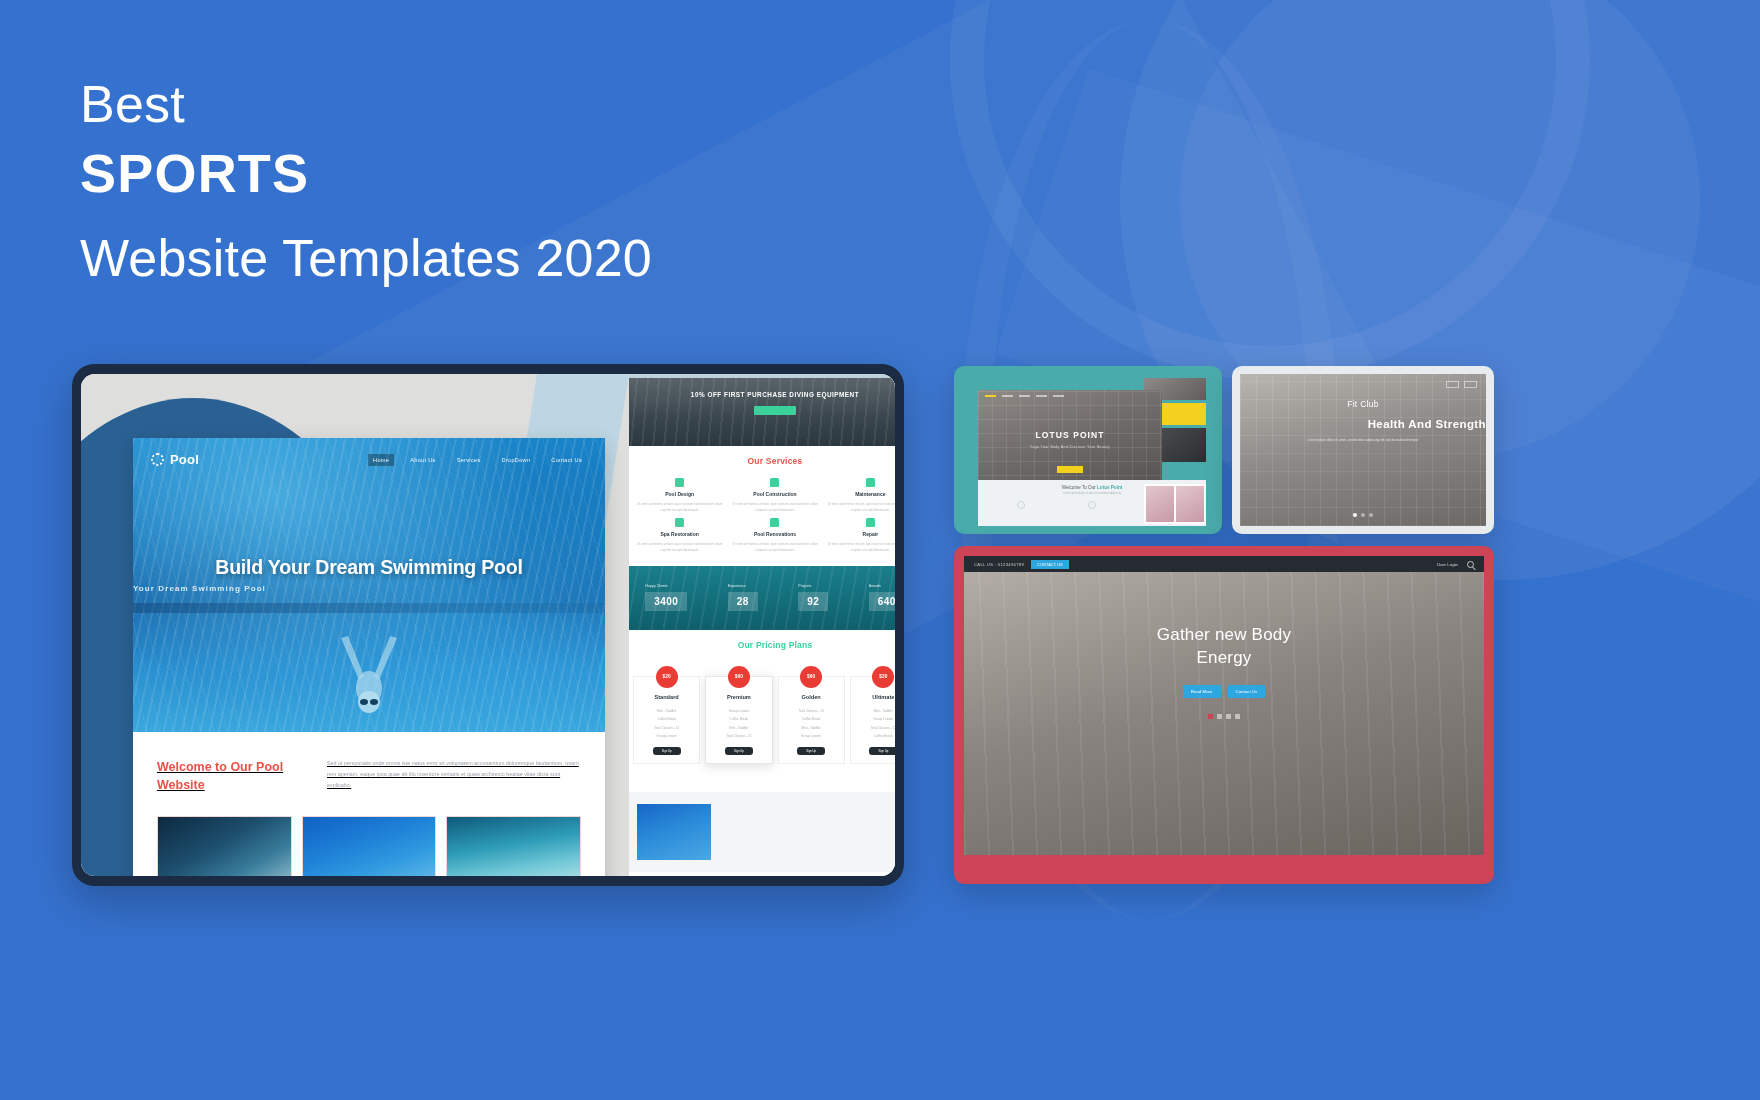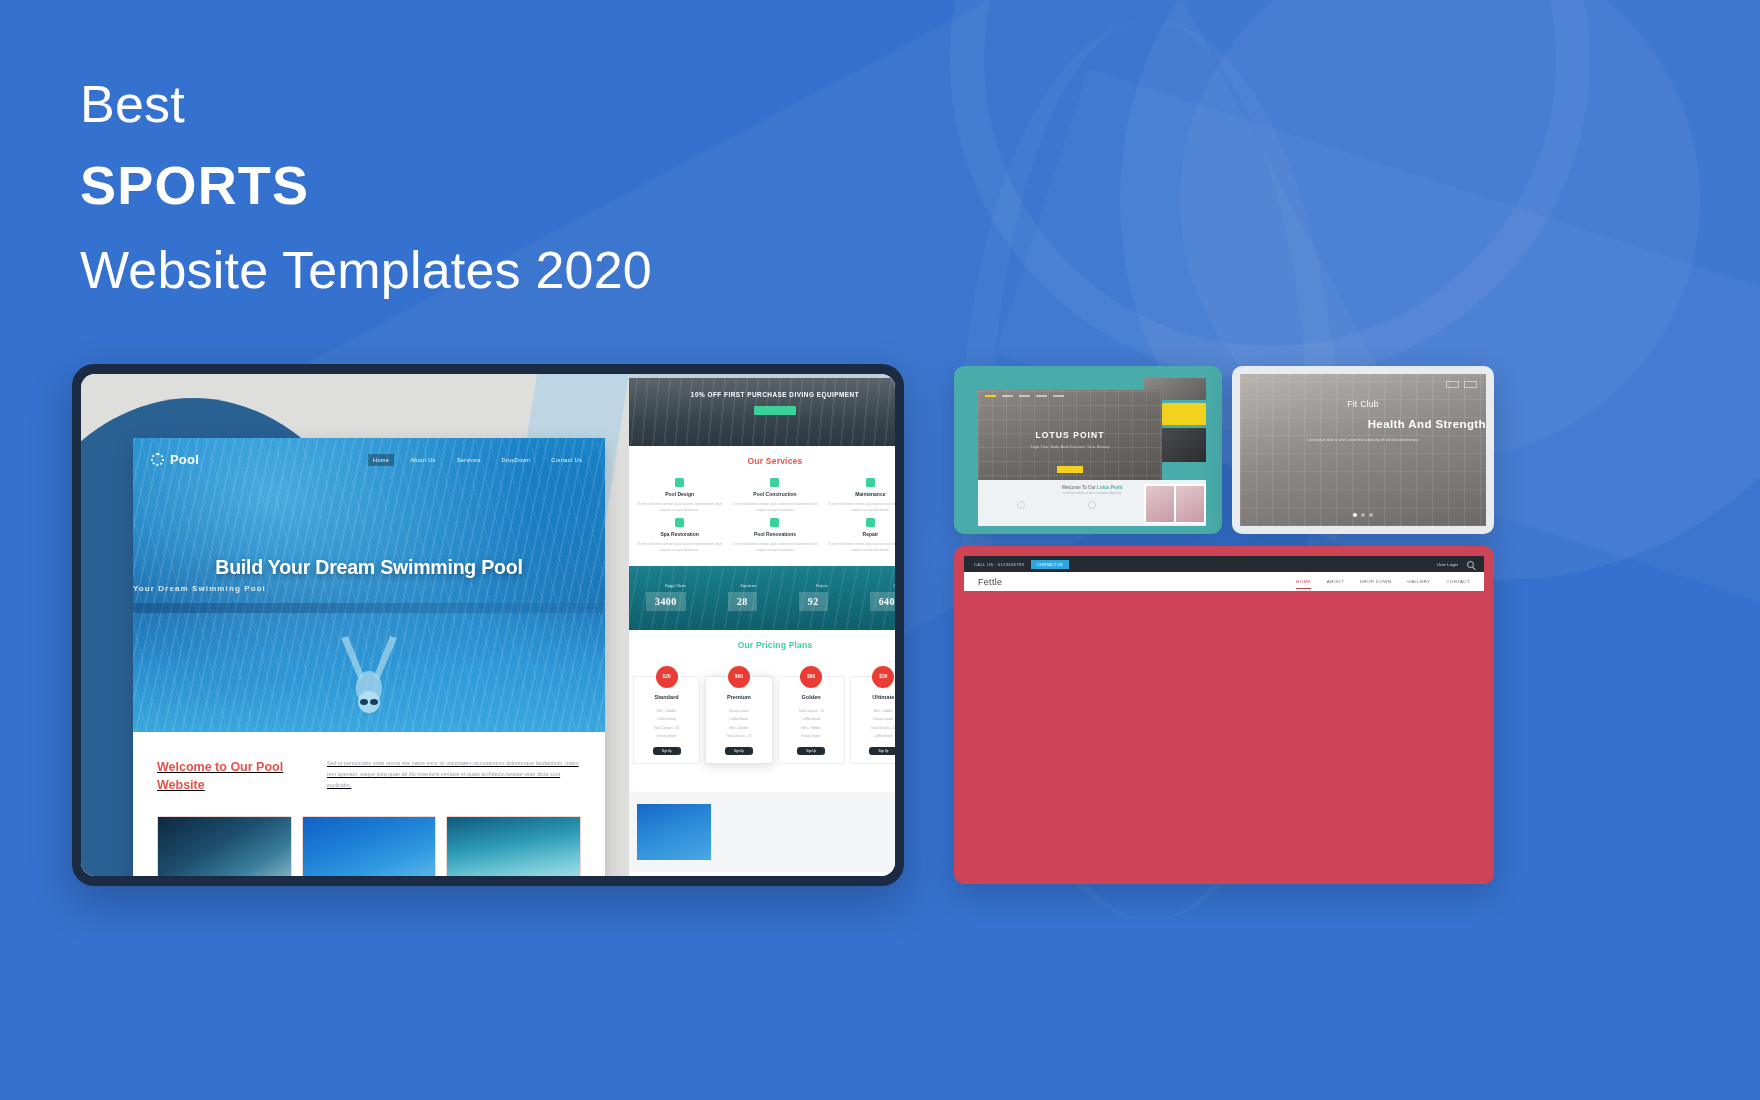--- a/index.html
+++ b/index.html
@@ -45,21 +45,21 @@
     position:absolute; right:-160px; top:200px;
     width:900px; height:300px;
     background:rgba(255,255,255,0.03);
     transform:rotate(18deg);
   }
 
   
   .headline { position:absolute; left:80px; top:78px; z-index:5; }
   .h-best {
     font-size:52px; color:#ffffff; font-weight:400;
-    letter-spacing:0.2px; line-height:1.0; margin-bottom:28px;
+    letter-spacing:0.2px; line-height:1.0; margin-bottom:16px;
   }
   .h-sports {
     font-size:54px; color:#ffffff; font-weight:bold;
     letter-spacing:1.2px; line-height:1.0; margin-bottom:32px;
   }
   .h-sub {
     font-size:52px; color:#ffffff; font-weight:400;
     letter-spacing:0.2px; line-height:1.0;
   }
 
@@ -202,21 +202,21 @@
   .rp-svc-desc { font-size:3.1px; color:#b6bcc2; line-height:2.1; padding:0 4px; }
   .rp-stats {
     position:relative; height:64px; overflow:hidden;
     background:linear-gradient(180deg,#1b7f8c,#14707d 45%,#0f5f6c);
     display:flex; align-items:center; justify-content:space-around;
   }
   .rp-stats:before{
     content:""; position:absolute; inset:0;
     background:repeating-linear-gradient(100deg,rgba(255,255,255,0.07) 0 2px,transparent 2px 12px);
   }
-  .rp-stat { position:relative; z-index:2; text-align:right;font-family:Liberation Serif, serif; }
+  .rp-stat { position:relative; z-index:2; text-align:left; }
   .rp-stat-lbl { color:rgba(255,255,255,0.85); font-size:3.6px; margin-bottom:4px; }
   .rp-stat-num {
     background:rgba(255,255,255,0.2); color:#fff; font-size:10px; font-weight:bold;
     padding:4px 9px; letter-spacing:0.4px;
   }
   .rp-prices { display:flex; gap:5px; justify-content:center; padding:14px 8px 4px 8px; }
   .rp-price {
     position:relative; flex:1; background:#fff; border:1px solid #eceef0;
     padding:14px 3px 8px 3px; text-align:center;
   }
@@ -623,24 +623,30 @@
     <div class="fettle-topbar">
       <div class="ft-left">
         <span class="ft-call">CALL US : 0123456789</span>
         <span class="ft-contact">CONTACT US</span>
       </div>
       <div class="ft-right">
         <span class="ft-login">User Login</span>
         <span class="ft-search"></span>
       </div>
     </div>
-    <div class="fettle-nav">
-      <span class="ft-logo">Fettle</span>
-      <div class="ft-menu">
-        <span class="act">HOME</span>
-        <span>ABOUT</span>
-        <span>DROP DOWN</span>
-        <span>GALLERY</span>
-        <span>CONTACT</span>
+    <div class="fettle-hero">
+      <div class="fh-title">
+        <div>Gather new Body</div>
+        <div>Energy</div>
+      </div>
+      <div class="fh-btns">
+        <span class="fh-b1">Read More</span>
+        <span class="fh-b2">Contact Us</span>
+      </div>
+      <div class="fh-dots">
+        <i class="on"></i>
+        <i></i>
+        <i></i>
+        <i></i>
       </div>
     </div>
   </div>
 </div>
 
 </body></html>

